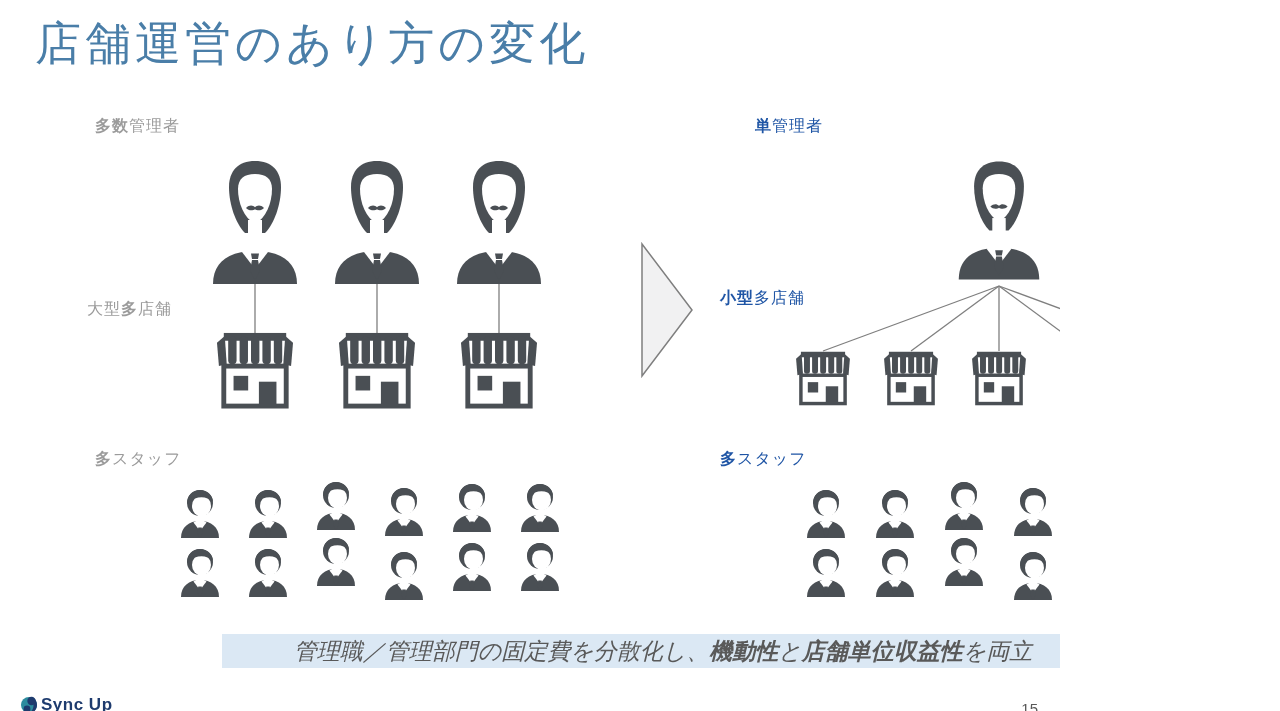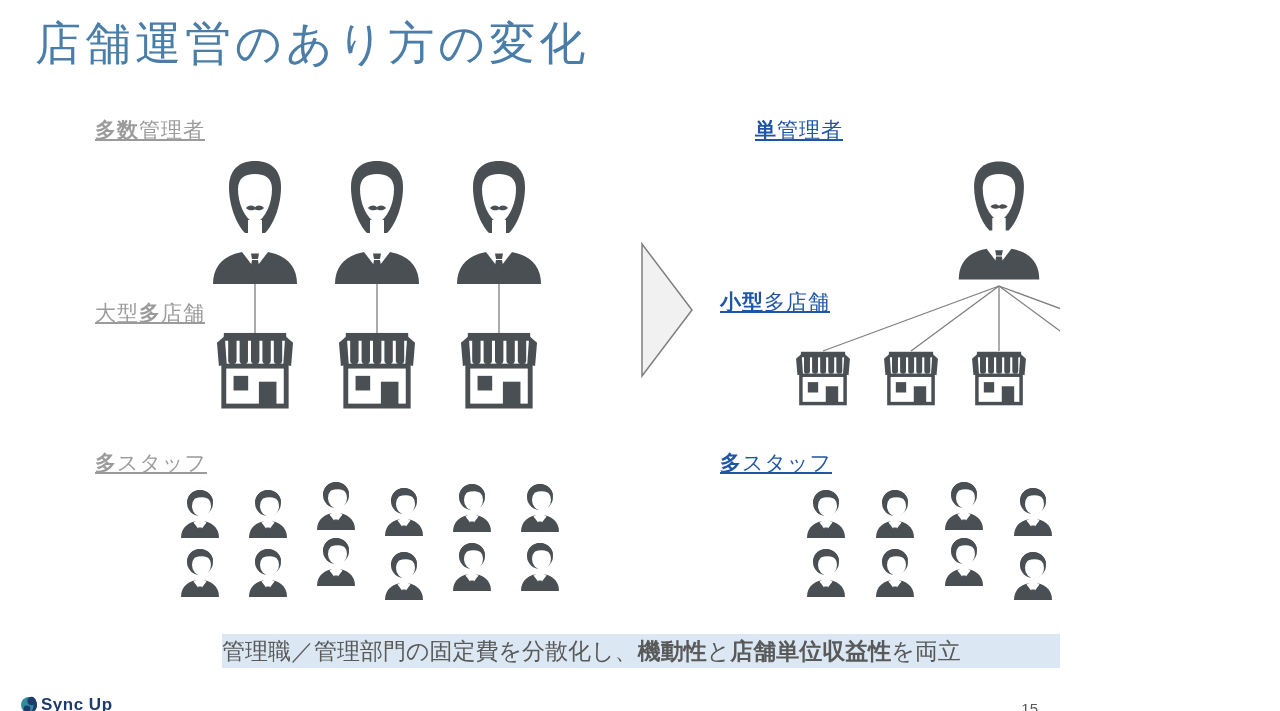--- a/index.html
+++ b/index.html
@@ -5,40 +5,40 @@
   html,body{margin:0;padding:0;background:#fff;}
   .slide{
     position:relative;width:1060px;height:711px;background:#fff;overflow:hidden;
     font-family:"Liberation Sans","DejaVu Sans",sans-serif;
   }
   .title{
     position:absolute;left:35px;top:16px;margin:0;
     font-size:46px;font-weight:400;letter-spacing:4px;line-height:1.2;
     color:var(--c-title);
   }
-  .label{position:absolute;font-size:21px;letter-spacing:1px;white-space:nowrap;text-decoration:underline;}
+  .label{position:absolute;font-size:16px;letter-spacing:1px;white-space:nowrap;}
   .label .b{font-weight:700;}
   .label-gray{color:var(--c-left_label);}
   .label-blue{color:var(--c-right_label);}
   .icon{color:var(--c-icon);display:block;}
   .icon-row{position:absolute;display:flex;align-items:flex-start;}
   .overlay{position:absolute;left:0;top:0;pointer-events:none;}
   
   .staff-row .icon:nth-child(1){transform:translateY(4px);}
   .staff-row .icon:nth-child(2){transform:translateY(4px);}
   .staff-row .icon:nth-child(3){transform:translateY(-4px);}
   .staff-row .icon:nth-child(4){transform:translateY(2px);}
   .staff-row .icon:nth-child(5){transform:translateY(-2px);}
   .staff-row .icon:nth-child(6){transform:translateY(-2px);}
   .staff-row.r2 .icon:nth-child(3){transform:translateY(-7px);}
   .staff-row.r2 .icon:nth-child(4){transform:translateY(7px);}
   .banner{
     position:absolute;left:222px;top:634px;width:882px;height:34px;
     background:var(--c-highlight_bg);color:var(--c-footer_text);
-    font-size:23px;line-height:34px;white-space:nowrap;
+    font-size:23px;line-height:34px;text-align:center;white-space:nowrap;font-style:italic;
   }
   .banner .b{font-weight:700;}
   .logo{position:absolute;left:16px;top:690px;display:flex;align-items:center;}
   .logo-text{
     font-size:17px;font-weight:600;color:var(--c-logo_navy);
     letter-spacing:0.5px;margin-left:-15px;
   }
   .page-num{
     position:absolute;right:22px;top:700px;font-size:15px;color:var(--c-footer_text);
   }
@@ -81,21 +81,21 @@
       <path fill="currentColor" d="M20.3,39.5 L23.7,39.5 L25,45.5 L22,49.5 L19,45.5 Z"></path>
     </symbol>
   </defs>
 </svg>
 
 <div class="slide">
 
   <h1 class="title">店舗運営のあり方の変化</h1>
 
   <div class="label label-gray" style="left:95px;top:116px"><span class="b">多数</span><span>管理者</span></div>
-  <div class="label label-gray" style="left:95px;top:299px"><span>大型</span><span class="b">多</span><span>店舗</span></div>
+  <div class="label label-gray" style="left:87px;top:299px"><span>大型</span><span class="b">多</span><span>店舗</span></div>
   <div class="label label-gray" style="left:95px;top:449px"><span class="b">多</span><span>スタッフ</span></div>
 
   <div class="label label-blue" style="left:755px;top:116px"><span class="b">単</span><span>管理者</span></div>
   <div class="label label-blue" style="left:720px;top:288px"><span class="b">小型</span><span>多店舗</span></div>
   <div class="label label-blue" style="left:720px;top:449px"><span class="b">多</span><span>スタッフ</span></div>
 
   <svg class="overlay" width="1280" height="711">
     <g stroke="#7F7F7F" stroke-width="1.3">
       <line x1="255" y1="284" x2="255" y2="334"></line>
       <line x1="377" y1="284" x2="377" y2="334"></line>

